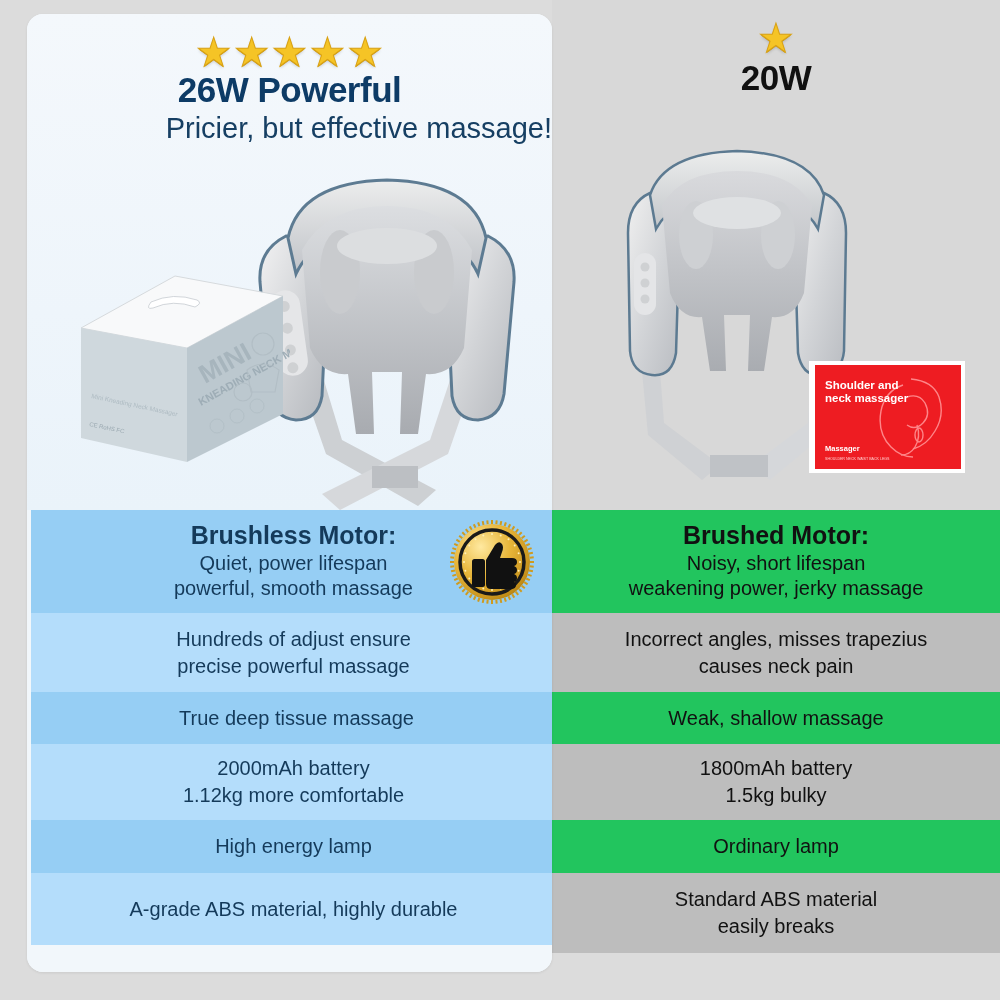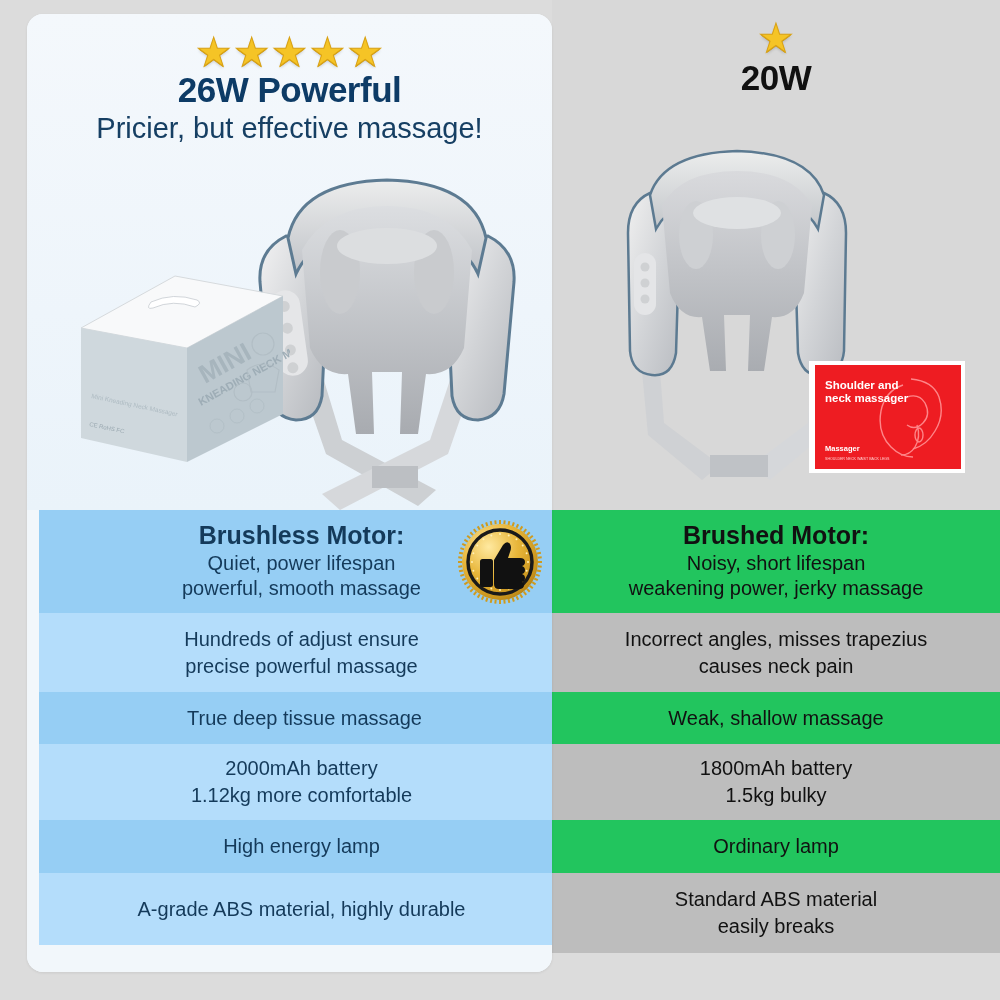--- a/index.html
+++ b/index.html
@@ -50,39 +50,39 @@
     -webkit-text-stroke: 1px #d9a216;
   }
   .stars-right { text-align: center; line-height: 1; height: 46px; padding-top: 18px; }
 
   .title-l {
     text-align: center;
     font-size: 35px; font-weight: 700; letter-spacing: -0.5px;
     color: #0d3b66; margin-top: 10px;
   }
   .sub-l {
-    text-align: center;
+    text-align: right;
     font-size: 29px; font-weight: 400;
     color: #163f63; margin-top: 2px;
   }
   .title-r {
     text-align: center;
     font-size: 35px; font-weight: 700; letter-spacing: -0.5px;
     color: #111; margin-top: 12px;
   }
 
   
   .photo { position: absolute; }
   .photo-left-device { left: 195px; top: 140px; width: 330px; height: 360px; }
   .photo-left-box    { left: 48px;  top: 252px; width: 215px; height: 200px; }
   .photo-right-device{ left: 40px;  top: 135px; width: 290px; height: 345px; }
   .photo-right-box   { left: 255px; top: 355px; width: 160px; height: 125px; }
 
   
-  .rows-left  { position: absolute; left: 12px; top: 496px; width: 525px; }
+  .rows-left  { position: absolute; left: 4px; top: 496px; width: 525px; }
   .rows-right { position: absolute; left: 0; top: 510px; width: 448px; }
 
   .row {
     position: relative;
     display: flex; align-items: center; justify-content: center;
     text-align: center;
     padding: 0 14px;
   }
   .row-l { color: #143a5a; }
   .row-r { color: #111111; }

